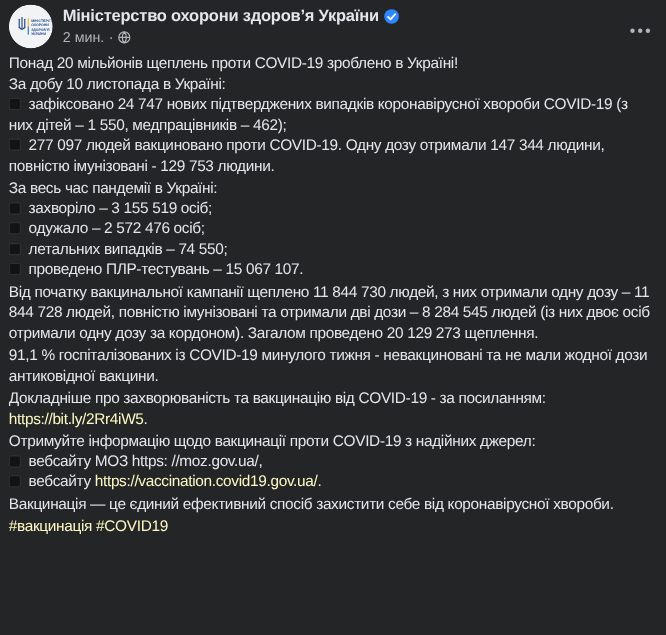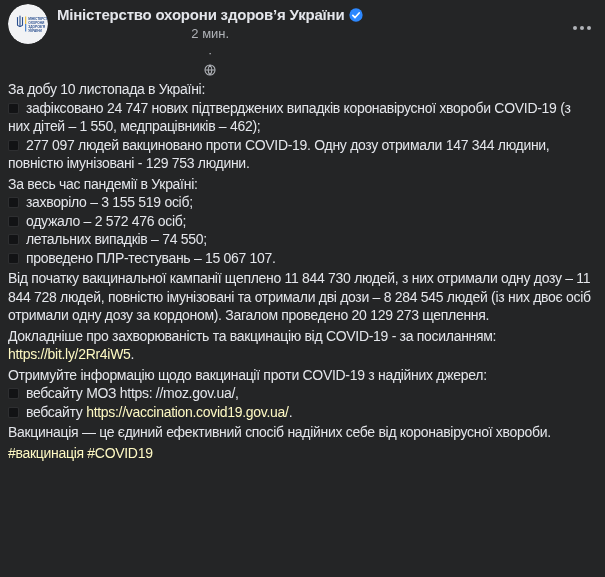--- a/index.html
+++ b/index.html
@@ -7,21 +7,21 @@
     width:605px;height:577px;overflow:hidden;
     background:#242526;color:#e4e6eb;
     font-family:"Liberation Sans","DejaVu Sans",sans-serif;
   }
   .card{width:605px;height:577px;box-sizing:border-box;padding:4px 8px;overflow:hidden;position:relative;}
   .header{display:flex;align-items:flex-start;position:relative;}
   .avatar{width:40px;height:40px;border-radius:50%;flex:0 0 40px;overflow:hidden;cursor:pointer;}
   .hmeta{margin-left:9px;padding-top:2px;}
   .name-row{display:flex;align-items:center;gap:5px;}
   .page-name{font-size:15px;font-weight:700;color:#e4e6eb;letter-spacing:-0.2px;cursor:pointer;}
-  .sub-row{display:flex;align-items:center;gap:4px;font-size:13px;color:#b0b3b8;margin-top:3px;flex-direction:column;}
+  .sub-row{display:flex;align-items:center;gap:4px;font-size:13px;color:#b0b3b8;margin-top:3px;}
   .sub-row .ts{cursor:pointer;}
   .more{position:absolute;right:2px;top:14px;display:flex;gap:3px;padding:8px 4px;cursor:pointer;}
   .more i{width:4px;height:4px;border-radius:50%;background:#b0b3b8;display:block;}
   .body{margin-top:4px;font-size:14px;line-height:18.5px;letter-spacing:-0.3px;overflow:hidden;}
   .paragraph{margin:0 0 2px;}
   .line{white-space:nowrap;overflow:hidden;}
   .bullet{
     display:inline-block;width:11px;height:11px;box-sizing:border-box;
     background:#121315;border:1px solid rgba(255,255,255,0.12);border-radius:2px;
     margin-right:7px;vertical-align:-1px;
@@ -75,48 +75,53 @@
 
     <div class="more">
       <i></i>
       <i></i>
       <i></i>
     </div>
   </div>
 
   <div class="body">
       <div class="paragraph">
+        <div class="line"><span>Понад 20 мільйонів щеплень проти COVID-19 зроблено в Україні!</span></div>
         <div class="line"><span>За добу 10 листопада в Україні:</span></div>
         <div class="line"><span class="bullet"></span><span>зафіксовано 24 747 нових підтверджених випадків коронавірусної хвороби COVID-19 (з</span></div>
         <div class="line"><span>них дітей – 1 550, медпрацівників – 462);</span></div>
         <div class="line"><span class="bullet"></span><span>277 097 людей вакциновано проти COVID-19. Одну дозу отримали 147 344 людини,</span></div>
         <div class="line"><span>повністю імунізовані - 129 753 людини.</span></div>
       </div>
       <div class="paragraph">
         <div class="line"><span>За весь час пандемії в Україні:</span></div>
         <div class="line"><span class="bullet"></span><span>захворіло – 3 155 519 осіб;</span></div>
         <div class="line"><span class="bullet"></span><span>одужало – 2 572 476 осіб;</span></div>
         <div class="line"><span class="bullet"></span><span>летальних випадків – 74 550;</span></div>
         <div class="line"><span class="bullet"></span><span>проведено ПЛР-тестувань – 15 067 107.</span></div>
       </div>
       <div class="paragraph">
         <div class="line"><span>Від початку вакцинальної кампанії щеплено 11 844 730 людей, з них отримали одну дозу – 11</span></div>
         <div class="line"><span>844 728 людей, повністю імунізовані та отримали дві дози – 8 284 545 людей (із них двоє осіб</span></div>
         <div class="line"><span>отримали одну дозу за кордоном). Загалом проведено 20 129 273 щеплення.</span></div>
       </div>
       <div class="paragraph">
+        <div class="line"><span>91,1 % госпіталізованих із COVID-19 минулого тижня - невакциновані та не мали жодної дози</span></div>
+        <div class="line"><span>антиковідної вакцини.</span></div>
+      </div>
+      <div class="paragraph">
         <div class="line"><span>Докладніше про захворюваність та вакцинацію від COVID-19 - за посиланням:</span></div>
         <div class="line"><a class="link" href="#">https://bit.ly/2Rr4iW5</a><span>.</span></div>
       </div>
       <div class="paragraph">
         <div class="line"><span>Отримуйте інформацію щодо вакцинації проти COVID-19 з надійних джерел:</span></div>
         <div class="line"><span class="bullet"></span><span>вебсайту МОЗ https: //moz.gov.ua/,</span></div>
         <div class="line"><span class="bullet"></span><span>вебсайту </span><a class="link" href="#">https://vaccination.covid19.gov.ua/</a><span>.</span></div>
       </div>
       <div class="paragraph">
-        <div class="line"><span>Вакцинація — це єдиний ефективний спосіб надійних себе від коронавірусної хвороби.</span></div>
+        <div class="line"><span>Вакцинація — це єдиний ефективний спосіб захистити себе від коронавірусної хвороби.</span></div>
       </div>
       <div class="paragraph">
         <div class="line"><a class="link" href="#">#вакцинація</a><span> </span><a class="link" href="#">#COVID19</a></div>
       </div>
     </div>
 
 </div>
 
 </body></html>

